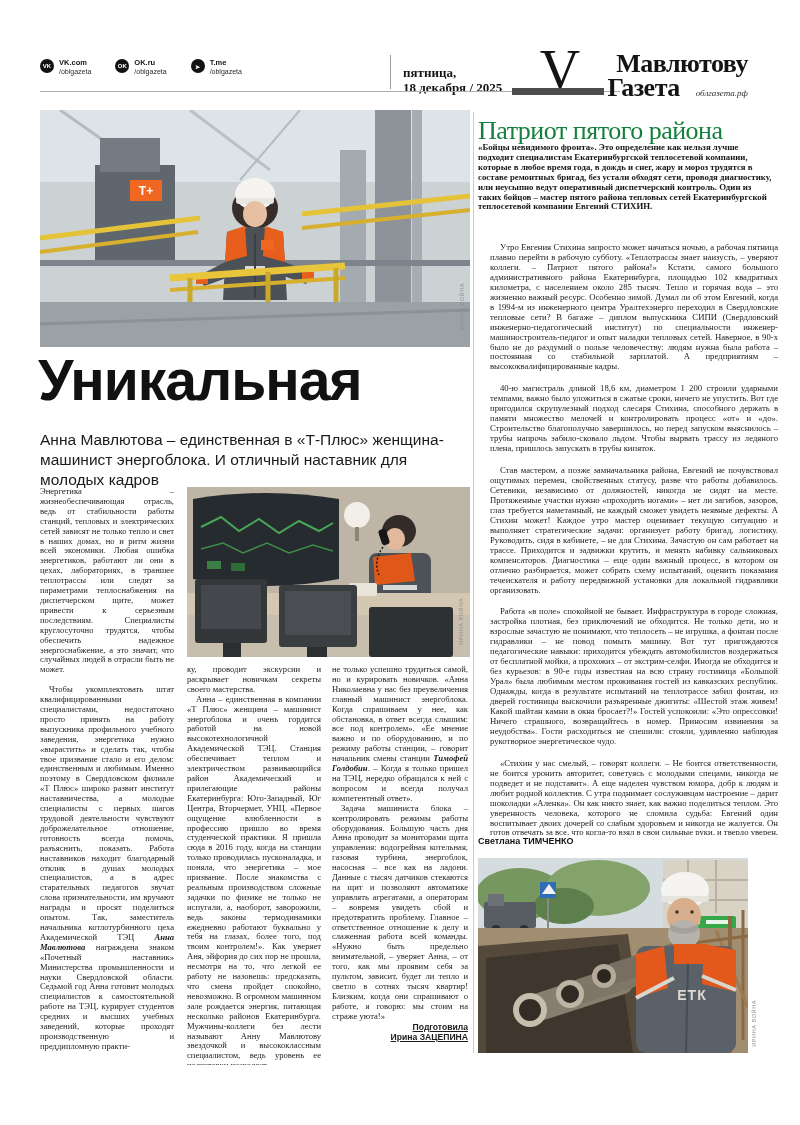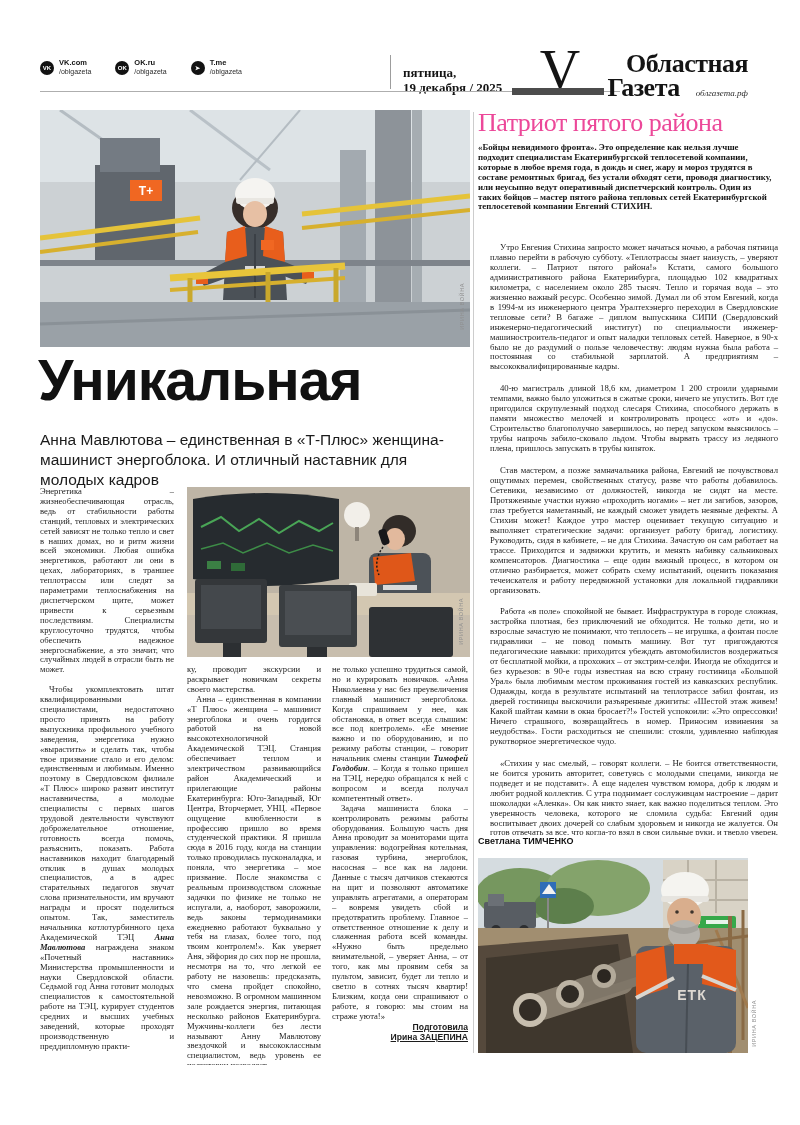--- a/index.html
+++ b/index.html
@@ -2,21 +2,21 @@
 <html><head>
 <meta charset="utf-8">
 <style>
   html,body{margin:0;padding:0;background:#ffffff;}
   .page{position:relative;width:800px;height:1125px;background:#ffffff;overflow:hidden;
         font-family:"Liberation Serif",serif;color:#1c1c1c;}
   .abs{position:absolute;}
 
   
   .socials{left:40px;top:58px;display:flex;gap:24px;font-family:"Liberation Sans",sans-serif;}
-  .social{display:flex;gap:5px;align-items:center;}
+  .social{display:flex;gap:5px;align-items:flex-start;}
   .icon-circle{width:14px;height:14px;border-radius:50%;background:#121212;color:#fff;
                display:flex;align-items:center;justify-content:center;
                font:700 6px "Liberation Sans",sans-serif;flex:0 0 auto;margin-top:1px;}
   .social .net{font:700 7.5px/9px "Liberation Sans",sans-serif;color:#141414;}
   .social .handle{font:400 7px/9px "Liberation Sans",sans-serif;color:#2b2b2b;}
   .hdr-divider{left:390px;top:55px;width:1px;height:34px;background:#9d9d9d;}
   .hdr-date{left:403px;top:57px;font:700 13px/15px "Liberation Serif",serif;color:#141414;margin-top:8px;}
   .vol-letter{left:527px;top:42px;width:66px;text-align:center;
               font:400 56px/1 "Liberation Serif",serif;color:#141414;}
   .hdr-rule{left:40px;top:91px;width:472px;height:1px;background:#aeaeae;}
@@ -41,22 +41,22 @@
            font:400 15.5px/20px "Liberation Sans",sans-serif;color:#1b1b1b;}
   .bodycol{font:400 8.6px/9.9px "Liberation Serif",serif;text-align:justify;overflow:hidden;}
   .bodycol p{margin:0;}
   .intro{font-weight:400;}
   .ind{text-indent:9px;}
   .gap-top{margin-top:10px !important;}
   .l-byline{margin-top:9px;text-align:right;font:700 8.6px/10.5px "Liberation Sans",sans-serif;text-indent:0;text-decoration:underline;}
 
   
   .article-divider{left:473px;top:112px;width:1px;height:941px;background:#cdcdcd;}
-  .r-headline{left:478px;top:108px;width:312px;
-              font:400 26px/30px "Liberation Serif",serif;color:#ec4899;letter-spacing:-0.5px;}
+  .r-headline{left:478px;top:116px;width:312px;
+              font:400 26px/30px "Liberation Serif",serif;color:#15803d;letter-spacing:-0.5px;}
   .r-lead{left:478px;top:143px;width:298px;
           font:700 8.8px/9.9px "Liberation Serif",serif;text-align:left;color:#161616;}
   .r-body{left:478px;top:231px;width:312px;height:604px;overflow:hidden;
           font:400 8.7px/9.95px "Liberation Serif",serif;text-align:justify;}
   .r-body p{margin:12px;text-indent:10px;}
   .r-byline{left:478px;top:836px;width:270px;text-align:left;
             font:700 9px/11px "Liberation Sans",sans-serif;color:#141414;}
 </style>
 </head>
 <body>
@@ -84,30 +84,30 @@
         <div class="net">T.me</div>
         <div class="handle">/oblgazeta</div>
       </div>
     </div>
   </div>
 
   <div class="abs hdr-divider"></div>
 
   <div class="abs hdr-date">
     <div>пятница,</div>
-    <div>19 декабря / 2025</div>
+    <div>18 декабря / 2025</div>
   </div>
 
   <div class="abs vol-letter">V</div>
   <div class="abs hdr-rule"></div>
   <div class="abs hdr-rule2"></div>
   <div class="abs vol-bar"></div>
 
   <div class="abs masthead">
-    <div class="m1">Областная</div>
+    <div class="m1">Мавлютову</div>
     <div class="m2"><span>Газета</span><span class="site">облгазета.рф</span></div>
   </div>
 
   <div class="abs photo" style="left:40px;top:110px;width:430px;height:237px;">
     <svg width="430" height="237" viewBox="0 0 430 237">
       <rect width="430" height="237" fill="#ccd1d4"></rect>
       <rect x="0" y="0" width="430" height="72" fill="#dde3e6"></rect>
       <line x1="20" y1="0" x2="120" y2="70" stroke="#b4bcc2" stroke-width="3"></line>
       <line x1="150" y1="0" x2="230" y2="60" stroke="#b9c1c7" stroke-width="3"></line>
       <line x1="260" y1="0" x2="200" y2="70" stroke="#b4bcc2" stroke-width="2"></line>

